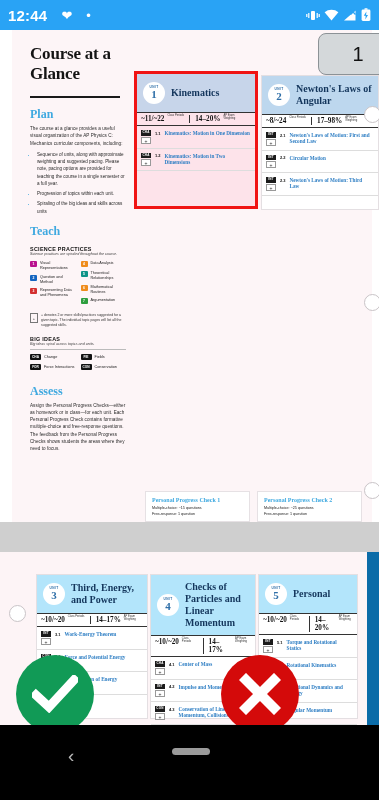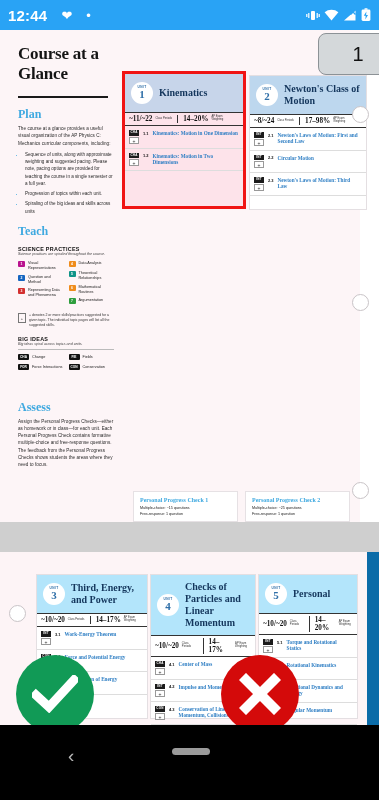--- a/index.html
+++ b/index.html
@@ -23,21 +23,21 @@
   .sb-dot{ font-size:13px; line-height:1; }
   .sb-right{ margin-left:auto; display:flex; align-items:center; gap:4px; }
   .sb-ico{ display:block; }
 
   
   .doc{
     position:absolute; left:0; top:30px; width:379px; height:695px;
     background:#ffffff; overflow:hidden;
   }
   .page{
-    position:absolute; left:0; top:0; width:303px; height:492px;
+    position:absolute; left:12px; top:0; width:303px; height:492px;
     background:#fdf4f6;
   }
   .page-white{ position:absolute; left:0; top:0; width:360px; height:492px; background:#fdf5f7; }
 
   
   .col-left{
     position:absolute; left:18px; top:14px; width:96px;
   }
   .title-main{
     font-family:"Liberation Serif", serif;
@@ -96,21 +96,21 @@
     flex:0 0 auto; display:flex; flex-direction:column; align-items:center;
     justify-content:center; line-height:1;
   }
   .u-circle .ul{ font-size:3.2px; font-weight:bold; color:#2f6fa8; letter-spacing:.4px;}
   .u-circle .un{ font-size:11px; font-weight:bold; color:#2f6fa8; font-family:"Liberation Serif",serif; }
   .u-name{
     font-family:"Liberation Serif", serif; font-size:10px; font-weight:bold;
     color:#14365c; line-height:1.2;
   }
   .u-meta{
-    display:flex; align-items:center; border-bottom:.8px solid #333;
+    display:flex; align-items:flex-start; border-bottom:.8px solid #333;
     border-top:.8px solid #333; padding:2px 4px; gap:3px; background:transparent;
   }
   .u-meta .mv{ font-family:"Liberation Serif",serif; font-size:7.2px; font-weight:bold; color:#111; }
   .u-meta .mk{ font-size:2.7px; color:#333; line-height:1.1; width:17px;}
   .u-sep{ width:.8px; align-self:stretch; background:#333; margin:0 2px;}
 
   .topic{
     display:flex; gap:4px; padding:4px 5px 4px 4px; border-bottom:.6px solid #ddd;
     align-items:flex-start;
   }
@@ -269,21 +269,21 @@
               <span class="bi-badge">FIE</span>
               <span class="bi-lab">Fields</span>
             </div>
             <div class="bi-row">
               <span class="bi-badge">CON</span>
               <span class="bi-lab">Conservation</span>
             </div>
           </div>
         </div>
 
-        <div class="sec-h" style="margin-top:26px">Assess</div>
+        <div class="sec-h" style="margin-top:10px">Assess</div>
         <div class="body-t">Assign the Personal Progress Checks—either as homework or in class—for each unit. Each Personal Progress Check contains formative multiple-choice and free-response questions. The feedback from the Personal Progress Checks shows students the areas where they need to focus.</div>
       </div>
 
       <div class="unit selected" style="left:122px; top:41px; width:124px; height:138px;">
         <div class="u-head">
           <div class="u-circle">
             <span class="ul">UNIT</span>
             <span class="un">1</span>
           </div>
           <div class="u-name">Kinematics</div>
@@ -312,21 +312,21 @@
           <span class="t-txt">Kinematics: Motion in Two Dimensions</span>
         </div>
       </div>
 
       <div class="unit" style="left:249px; top:45px; width:118px; height:135px;">
         <div class="u-head">
           <div class="u-circle">
             <span class="ul">UNIT</span>
             <span class="un">2</span>
           </div>
-          <div class="u-name">Newton's Class of Motion</div>
+          <div class="u-name">Newton's Laws of Angular</div>
         </div>
         <div class="u-meta">
           <span class="mv">~8/~24</span>
           <span class="mk">Class Periods</span>
           <span class="u-sep"></span>
           <span class="mv">17–98%</span>
           <span class="mk">AP Exam Weighting</span>
         </div>
         <div class="topic">
           <div class="t-badges">

